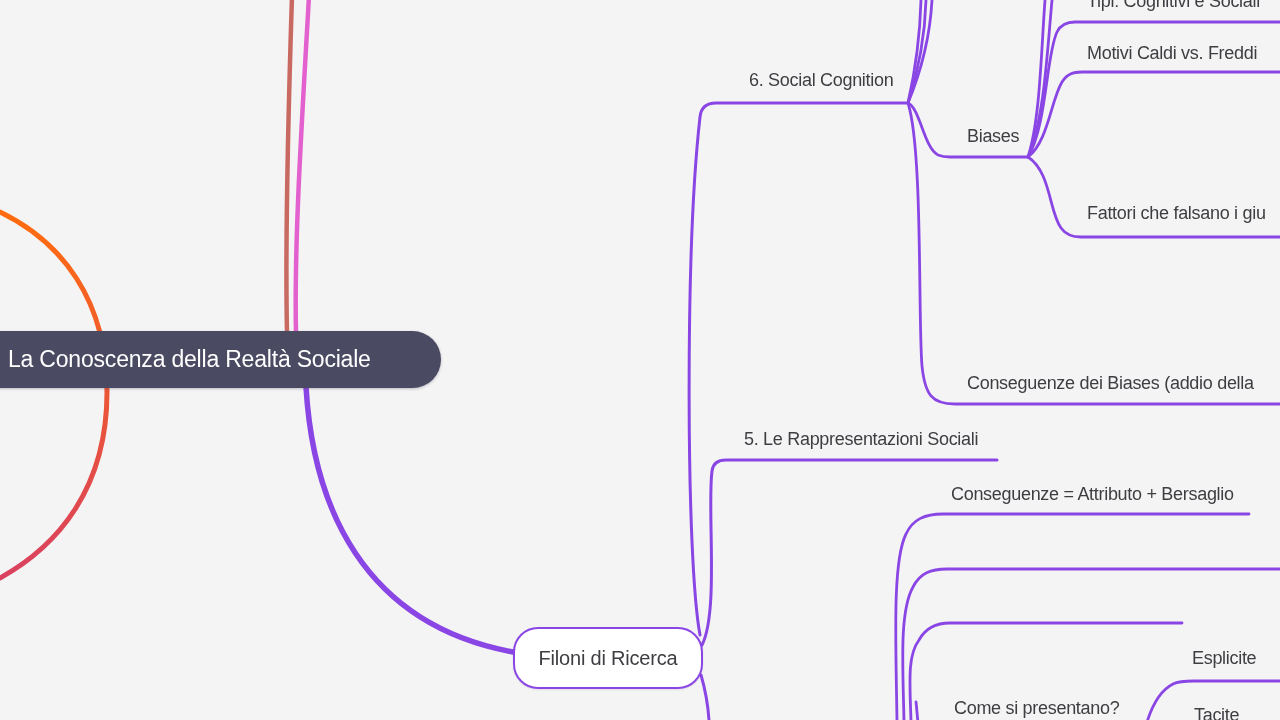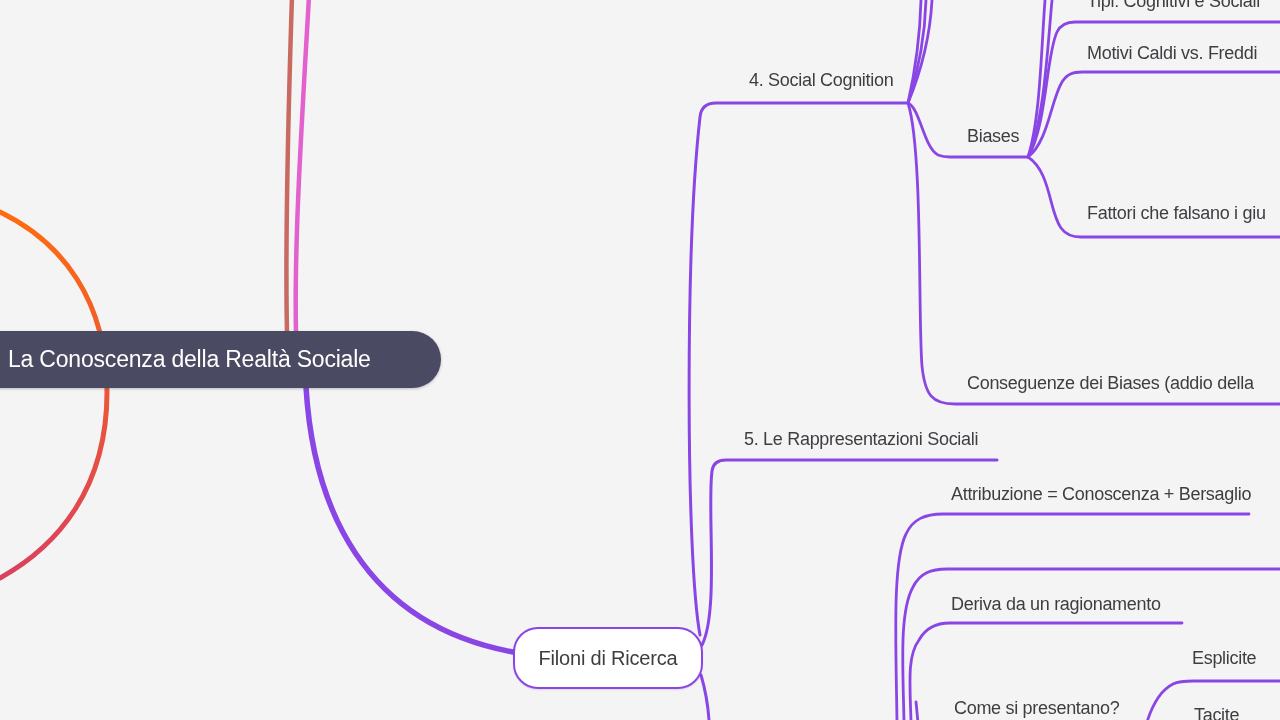--- a/index.html
+++ b/index.html
@@ -95,26 +95,25 @@
   </svg>
 
   <div class="root-node">
     <span>La Conoscenza della Realtà Sociale</span>
   </div>
 
   <div class="child-node">
     <span>Filoni di Ricerca</span>
   </div>
 
-  <div class="topic-label" style="left:749px;top:69px;">4. Social Cognition</div>
+  <div class="topic-label" style="left:749px;top:69px;">6. Social Cognition</div>
   <div class="topic-label" style="left:967px;top:125px;">Biases</div>
   <div class="topic-label" style="left:1087px;top:-10px;">Tipi: Cognitivi e Sociali</div>
   <div class="topic-label" style="left:1087px;top:42px;">Motivi Caldi vs. Freddi</div>
   <div class="topic-label" style="left:1087px;top:202px;">Fattori che falsano i giu</div>
   <div class="topic-label" style="left:967px;top:372px;">Conseguenze dei Biases (addio della</div>
   <div class="topic-label" style="left:744px;top:428px;">5. Le Rappresentazioni Sociali</div>
-  <div class="topic-label" style="left:951px;top:483px;">Attribuzione = Conoscenza + Bersaglio</div>
-  <div class="topic-label" style="left:951px;top:593px;">Deriva da un ragionamento</div>
+  <div class="topic-label" style="left:951px;top:483px;">Conseguenze = Attributo + Bersaglio</div>
   <div class="topic-label" style="left:1192px;top:647px;">Esplicite</div>
   <div class="topic-label" style="left:954px;top:697px;">Come si presentano?</div>
   <div class="topic-label" style="left:1194px;top:704px;">Tacite</div>
 
 </div>
 
 </body></html>

